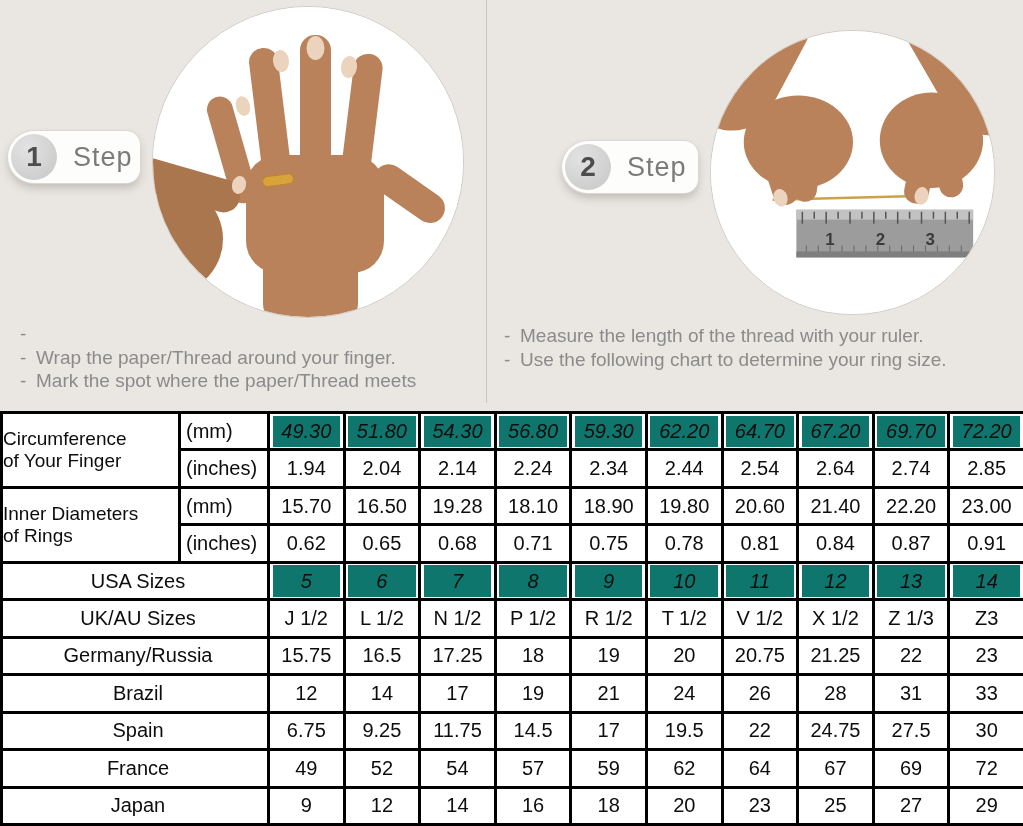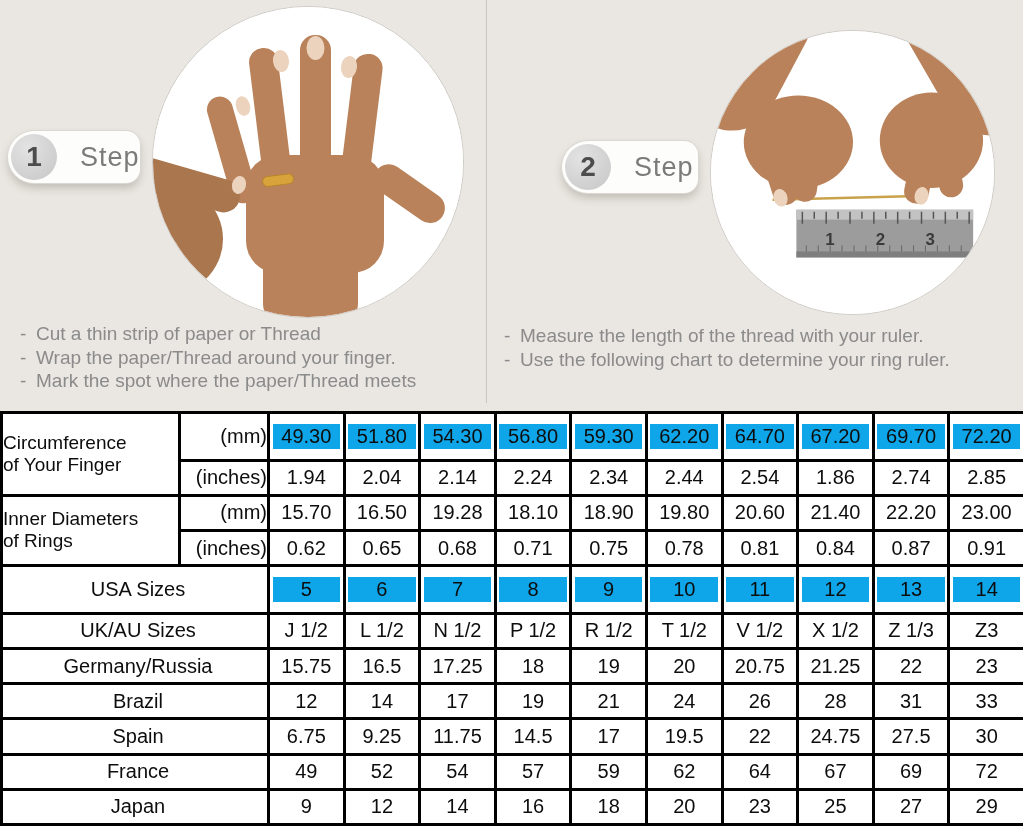--- a/index.html
+++ b/index.html
@@ -20,40 +20,40 @@
 
   .step-badge { position:absolute; height:52px; background:#fdfdfc;
                 border-radius:26px 14px 14px 26px; display:flex; align-items:center;
                 box-shadow:0 0 0 1px #dbd8d3, 0 5px 8px rgba(90,80,70,.28); z-index:5; }
   .badge-1 { left:8px;  top:131px; width:132px; }
   .badge-2 { left:562px; top:141px; width:136px; }
   .badge-circle { width:46px; height:46px; margin-left:3px; border-radius:50%;
                   background:radial-gradient(circle at 35% 30%, #e3e3e3, #c6c6c6);
                   display:flex; align-items:center; justify-content:center; flex:0 0 auto; }
   .badge-number { font-size:28px; font-weight:bold; color:#4d4d4d; }
-  .badge-label { margin-left:23px; font-size:27px; color:#7b7b7b; letter-spacing:1px; }
+  .badge-label { margin-left:16px; font-size:27px; color:#7b7b7b; letter-spacing:1px; }
 
   .instructions { position:absolute; }
   .instr-1 { left:20px;  top:322px; }
   .instr-2 { left:504px; top:324px; }
   .instr-line { display:flex; font-size:19px; line-height:23.5px; color:#8b8b8b; }
   .instr-dash { width:16px; flex:0 0 auto; }
   .instr-text { white-space:nowrap; }
 
   
   table.size-chart { position:absolute; left:0; top:411px; width:1023px; height:415px;
                      border-collapse:collapse; table-layout:fixed; background:#fff;
                      border:3px solid #000; }
   table.size-chart td { border:3px solid #000; height:34px; font-size:20px; color:#0d0d0d;
                         overflow:hidden; }
   td.label-cell.group-label { text-align:left; font-size:19px; line-height:22px; }
-  td.unit-cell   { text-align:right; padding-left:5px; font-size:19px; }
+  td.unit-cell   { text-align:left; padding-left:5px; font-size:19px; }
   td.region-label{ text-align:center; padding-left:6px;margin-left:24px; }
   td.value-cell  { text-align:center; }
-  td.value-cell.shaded { background:#0ea5e9; background-clip:content-box; padding:10px 3px; }
+  td.value-cell.shaded { background:#0f766e; background-clip:content-box; padding:2px 3px;font-style:italic; }
 </style>
 </head>
 <body>
 
 <div class="page">
 
   <div class="top">
 
     <div class="photo-circle circle-1">
       <svg viewBox="0 0 310 310">
@@ -100,21 +100,20 @@
     <div class="step-badge badge-1">
       <span class="badge-circle">
         <span class="badge-number">1</span>
       </span>
       <span class="badge-label">Step</span>
     </div>
 
     <div class="instructions instr-1">
       <div class="instr-line">
         <span class="instr-dash">-</span>
-        <span class="instr-text">Cut a thin strip of paper or Thread</span>
       </div>
       <div class="instr-line">
         <span class="instr-dash">-</span>
         <span class="instr-text">Wrap the paper/Thread around your finger.</span>
       </div>
       <div class="instr-line">
         <span class="instr-dash">-</span>
         <span class="instr-text">Mark the spot where the paper/Thread meets</span>
       </div>
     </div>
@@ -171,21 +170,21 @@
       <span class="badge-label">Step</span>
     </div>
 
     <div class="instructions instr-2">
       <div class="instr-line">
         <span class="instr-dash">-</span>
         <span class="instr-text">Measure the length of the thread with your ruler.</span>
       </div>
       <div class="instr-line">
         <span class="instr-dash">-</span>
-        <span class="instr-text">Use the following chart to determine your ring ruler.</span>
+        <span class="instr-text">Use the following chart to determine your ring size.</span>
       </div>
     </div>
 
   </div>
 
   <table class="size-chart">
     <colgroup>
       <col style="width:178px">
         <col style="width:89px">
       <col style="width:75.6px">
@@ -219,21 +218,21 @@
         </tr>
         <tr>
           <td class="unit-cell">(inches)</td>
           <td class="value-cell">1.94</td>
           <td class="value-cell">2.04</td>
           <td class="value-cell">2.14</td>
           <td class="value-cell">2.24</td>
           <td class="value-cell">2.34</td>
           <td class="value-cell">2.44</td>
           <td class="value-cell">2.54</td>
-          <td class="value-cell">1.86</td>
+          <td class="value-cell">2.64</td>
           <td class="value-cell">2.74</td>
           <td class="value-cell">2.85</td>
         </tr>
         <tr>
           <td class="label-cell group-label" rowspan="2">
             <div>Inner Diameters</div>
             <div>of Rings</div>
           </td>
           <td class="unit-cell">(mm)</td>
           <td class="value-cell">15.70</td>

